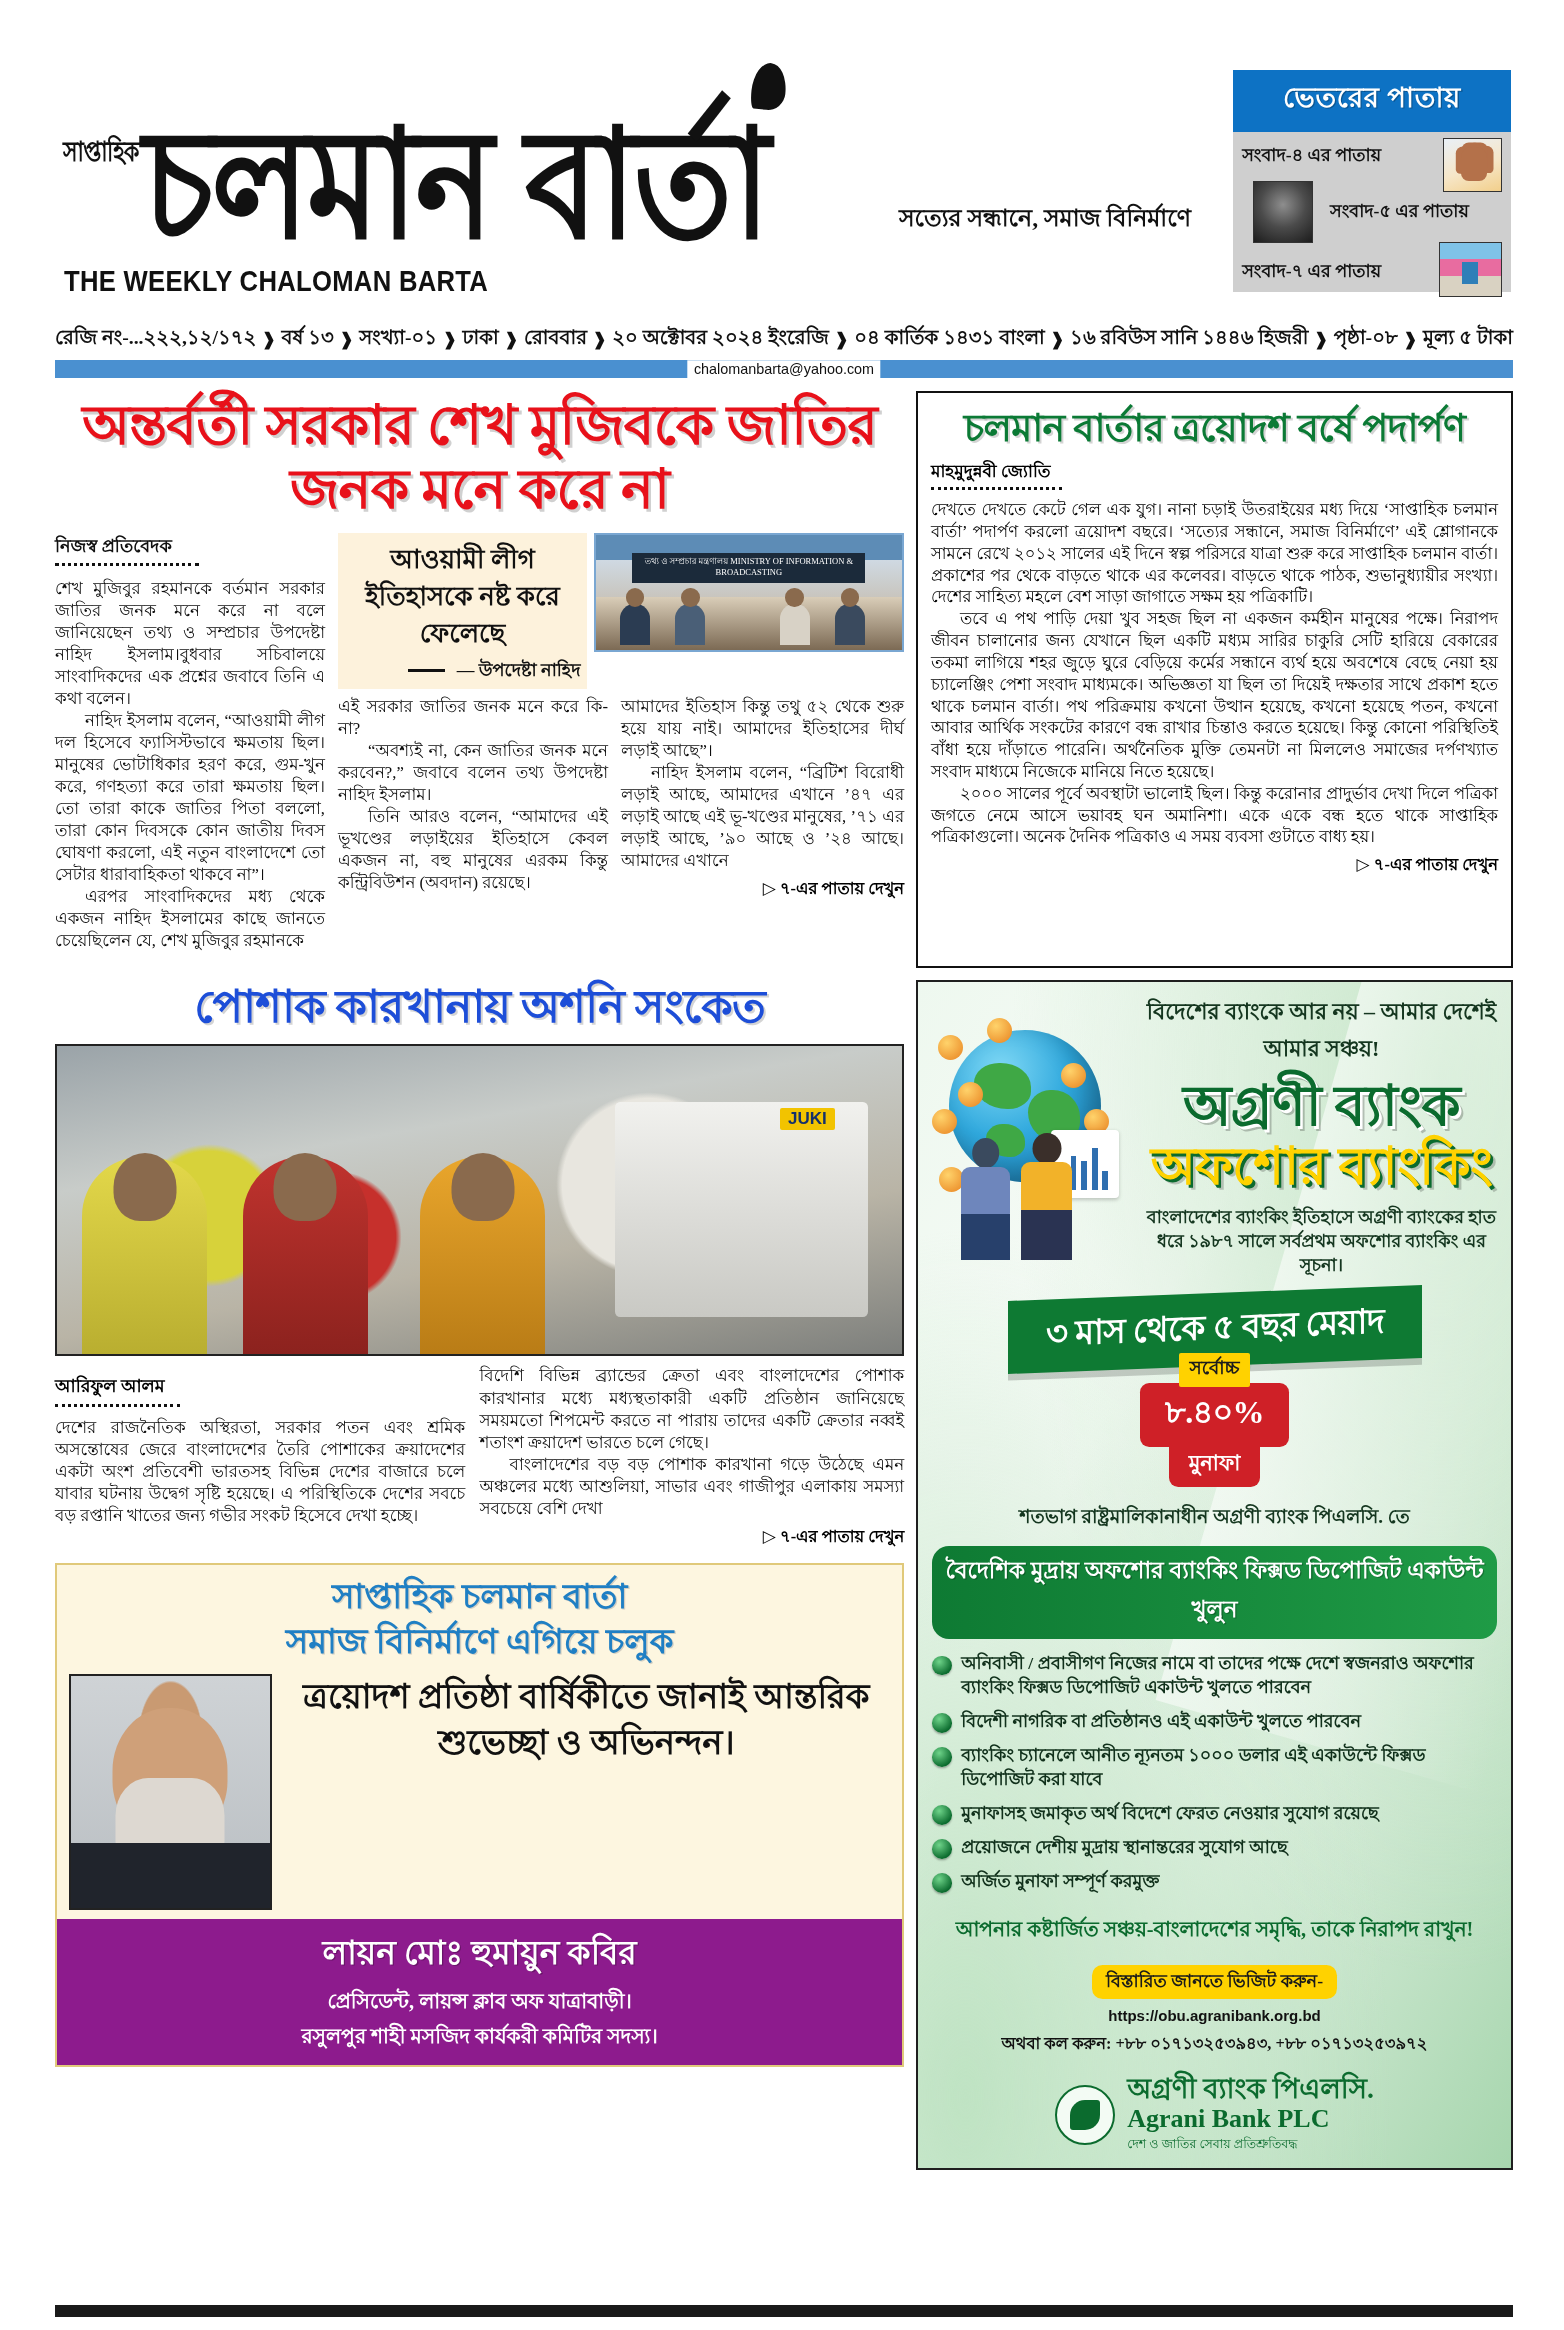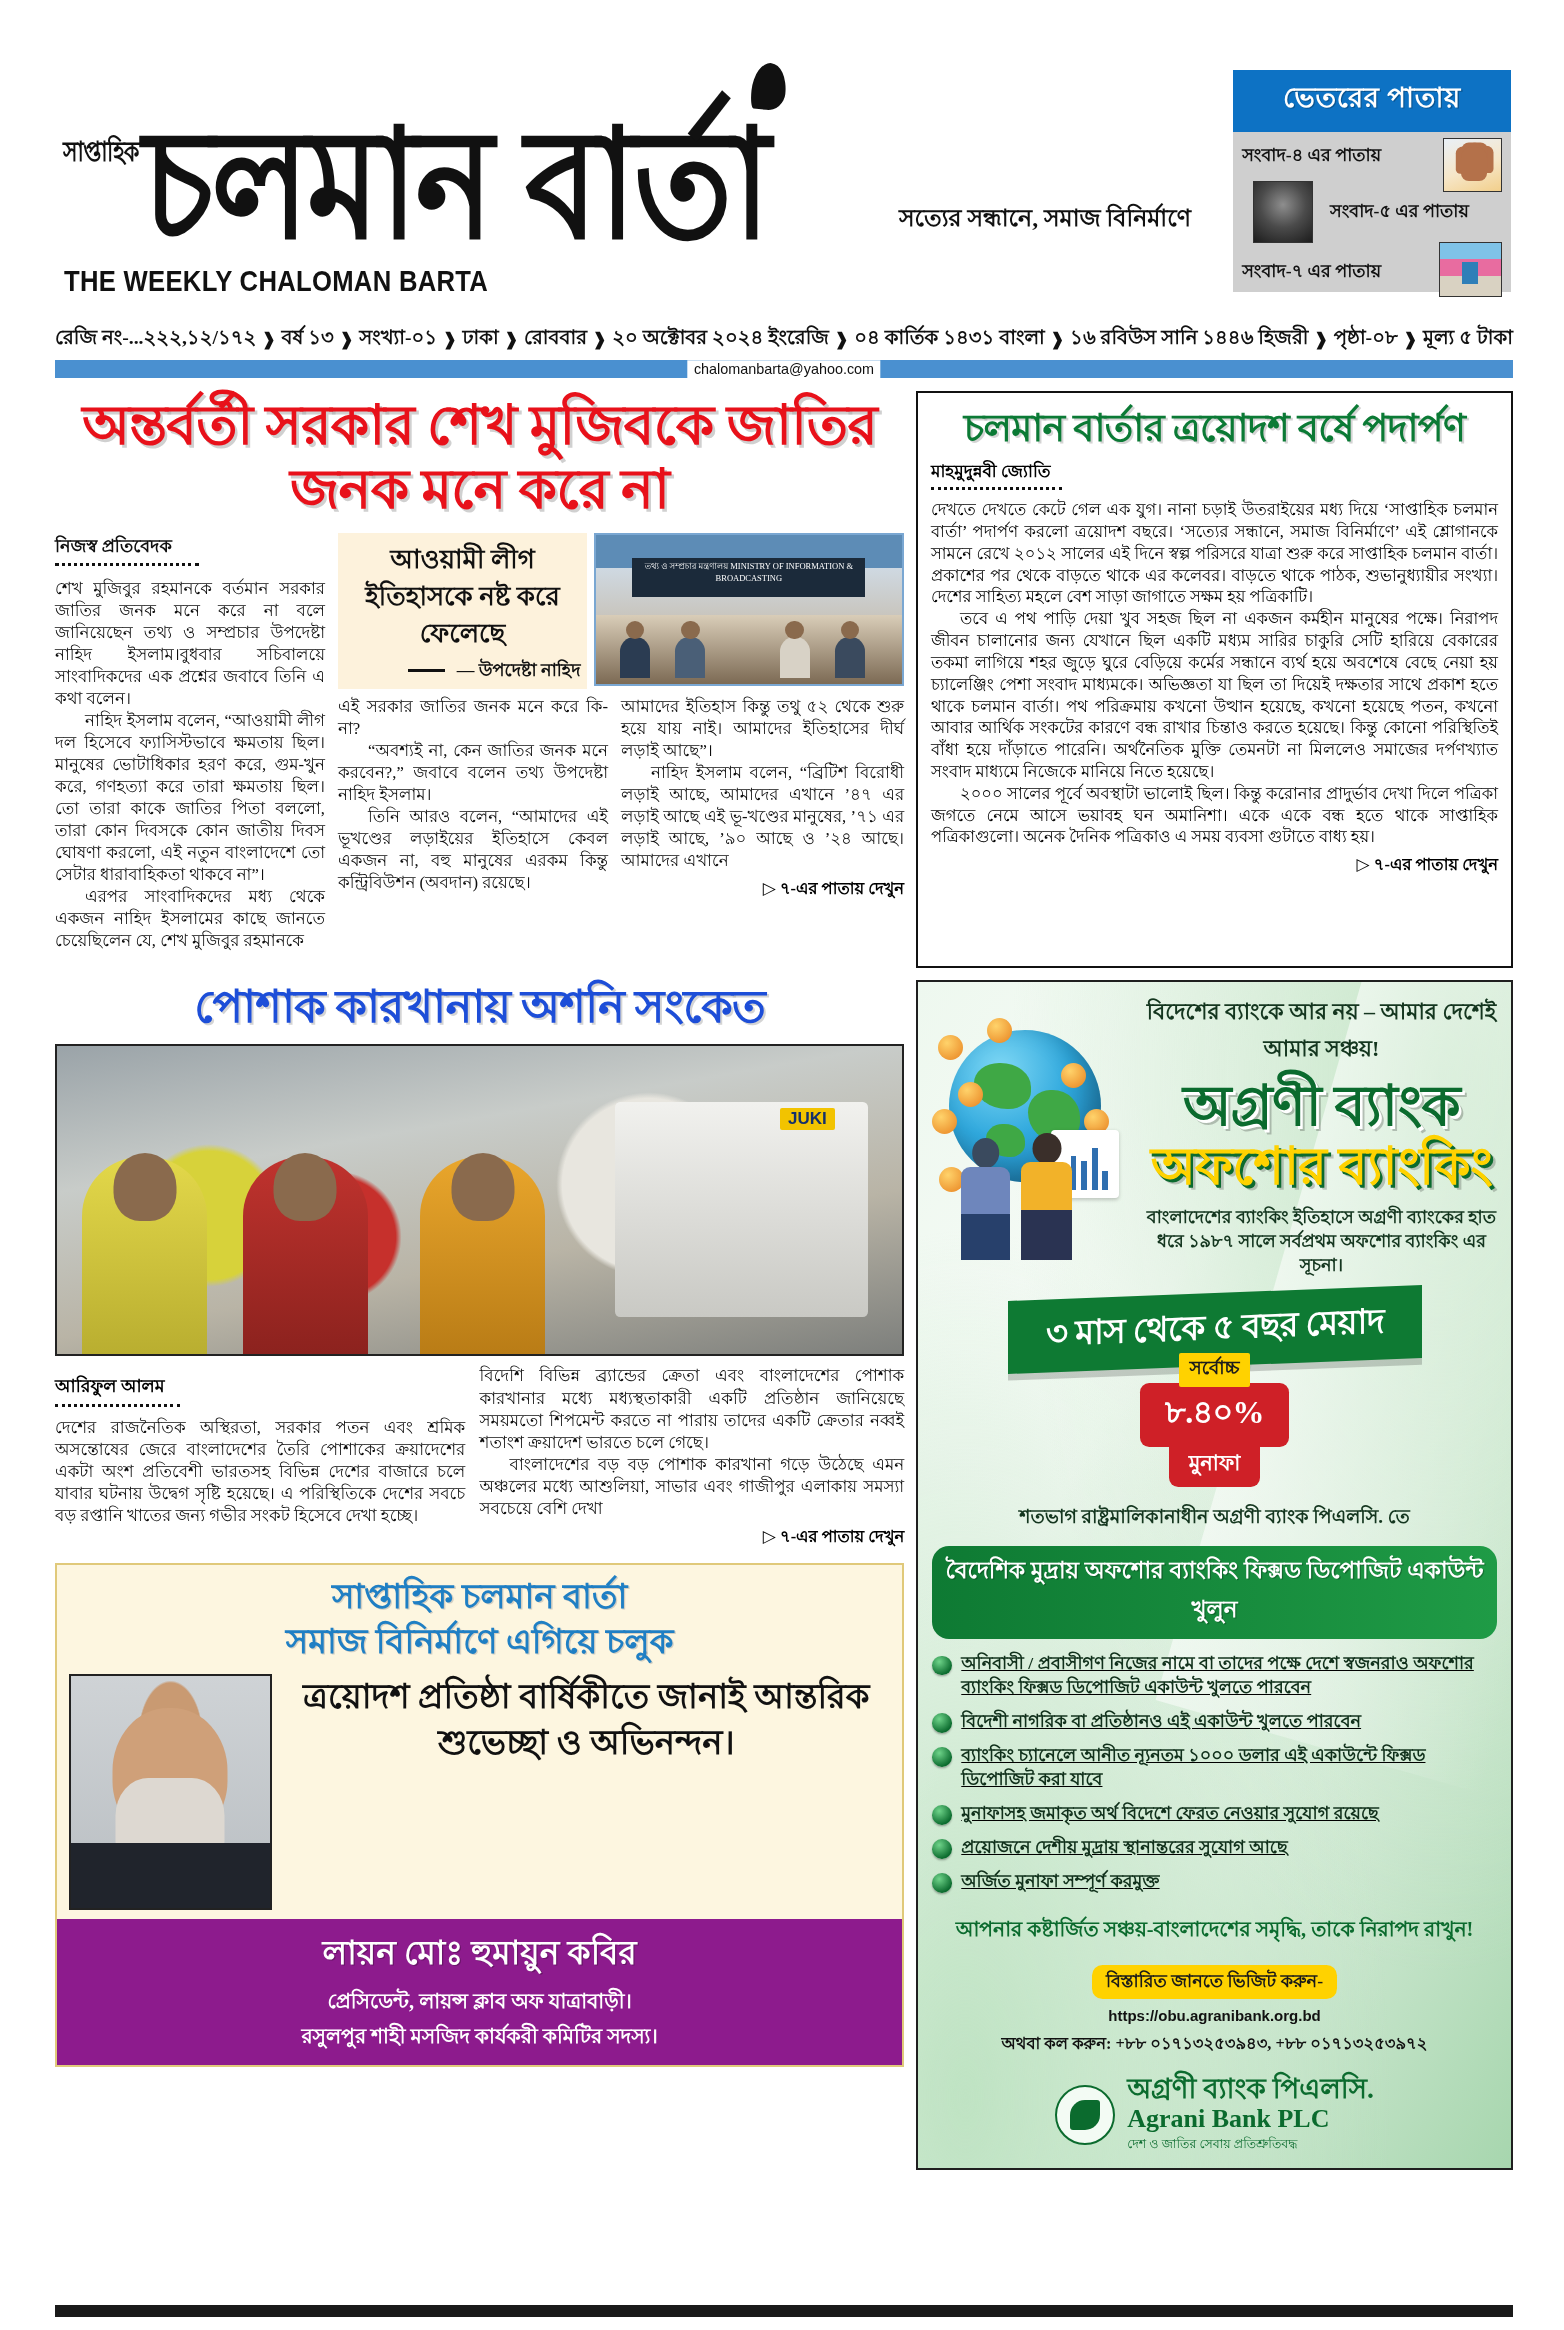--- a/index.html
+++ b/index.html
@@ -155,21 +155,21 @@
     width: 249px; background: #fdf2dc; padding: 9.2px 6.6px 6.6px;
     font-size: 26px; font-weight: bold; line-height: 1.42; color: #111;
     text-align: center;
   }
   .pq-attr {
     display: flex; align-items: center; justify-content: flex-end;
     font-size: 17.7px; margin-top: 5.2px; gap: 12px;
   }
   .pq-dash { width: 37px; height: 3.3px; background: #111; display:inline-block; }
   .photo-meeting {
-    flex: 1; margin-left: 6.6px; height: 153px;
+    flex: 1; margin-left: 6.6px; height: 119px;
     border: 2px solid #7aa7d2;
     background: linear-gradient(#5d8cb6 0%, #5d8cb6 22%, #cfd9e2 22%, #bfa98b 100%);
     position: relative; overflow: hidden;
   }
   .pm-banner {
     position: absolute; left: 12%; top: 16%; width: 76%; height: 26%;
     background: #1b2a3a; color: #fff; font-size: 8.5px; text-align: center;
     line-height: 1.4; padding-top: 2.6px;
   }
   .pm-people { position: absolute; left: 0; bottom: 0; width: 100%; height: 46%;
@@ -337,21 +337,21 @@
     background: #cf2027; color: #fff; font-size: 21px; font-weight: bold;
     padding: 2.6px 19.7px 5.2px; border-radius: 0 0 9.2px 9.2px; display:inline-block; margin-top:-2.6px;
   }
   .ad-state { font-size: 19px; font-weight: bold; color:#14361f; margin-top: 14.4px; z-index:2;}
   .ad-greenbar {
     margin-top: 11.8px; width: 100%; background: linear-gradient(90deg,#0e7a33,#1f9b46);
     color: #fff; font-size: 23px; font-weight: bold; text-align: center;
     padding: 6.6px 6.6px 9.2px; border-radius: 17px; z-index:2;
     text-shadow: 1.3px 1.3px 0 rgba(0,0,0,.25);
   }
-  .ad-bullets { width: 100%; margin-top: 13px; z-index:2;text-decoration:underline; }
+  .ad-bullets { width: 100%; margin-top: 13px; z-index:2; }
   .ad-bullet { display: flex; gap: 9.2px; margin-bottom: 10.5px; align-items: flex-start; }
   .bullet-dot {
     flex: none; width: 19.7px; height: 19.7px; border-radius: 50%; margin-top: 3.3px;
     background: radial-gradient(circle at 36% 30%, #6fd48a, #0b6b2e 72%);
     box-shadow: 0 1.3px 2px rgba(0,0,0,.3);
   }
   .bullet-txt { font-size: 17.7px; font-weight: bold; color: #10301b; line-height: 1.33; }
   .ad-tagline {
     margin-top: 10.5px; font-size: 20.3px; font-weight: bold; color: #0b6b2e;
     text-align: center; z-index:2;

